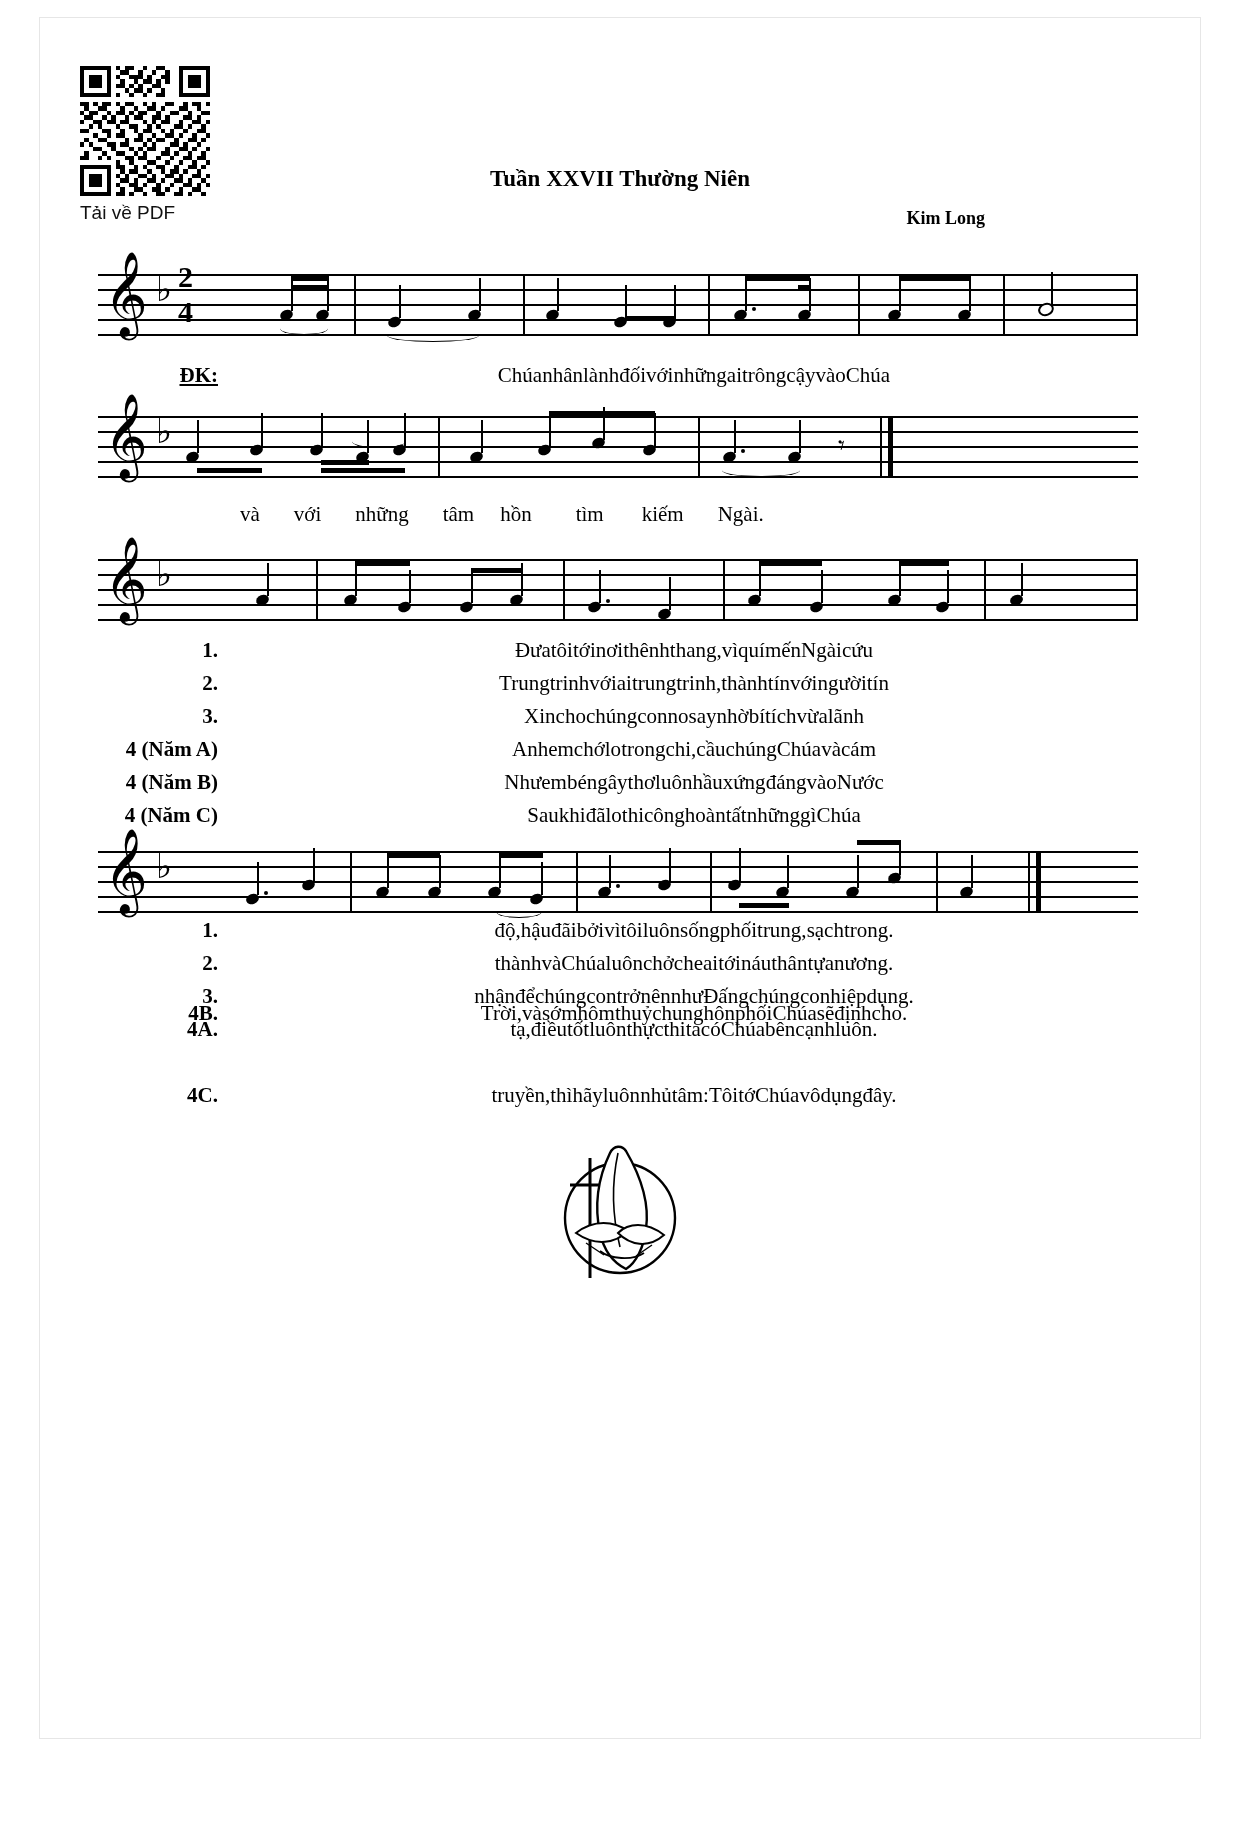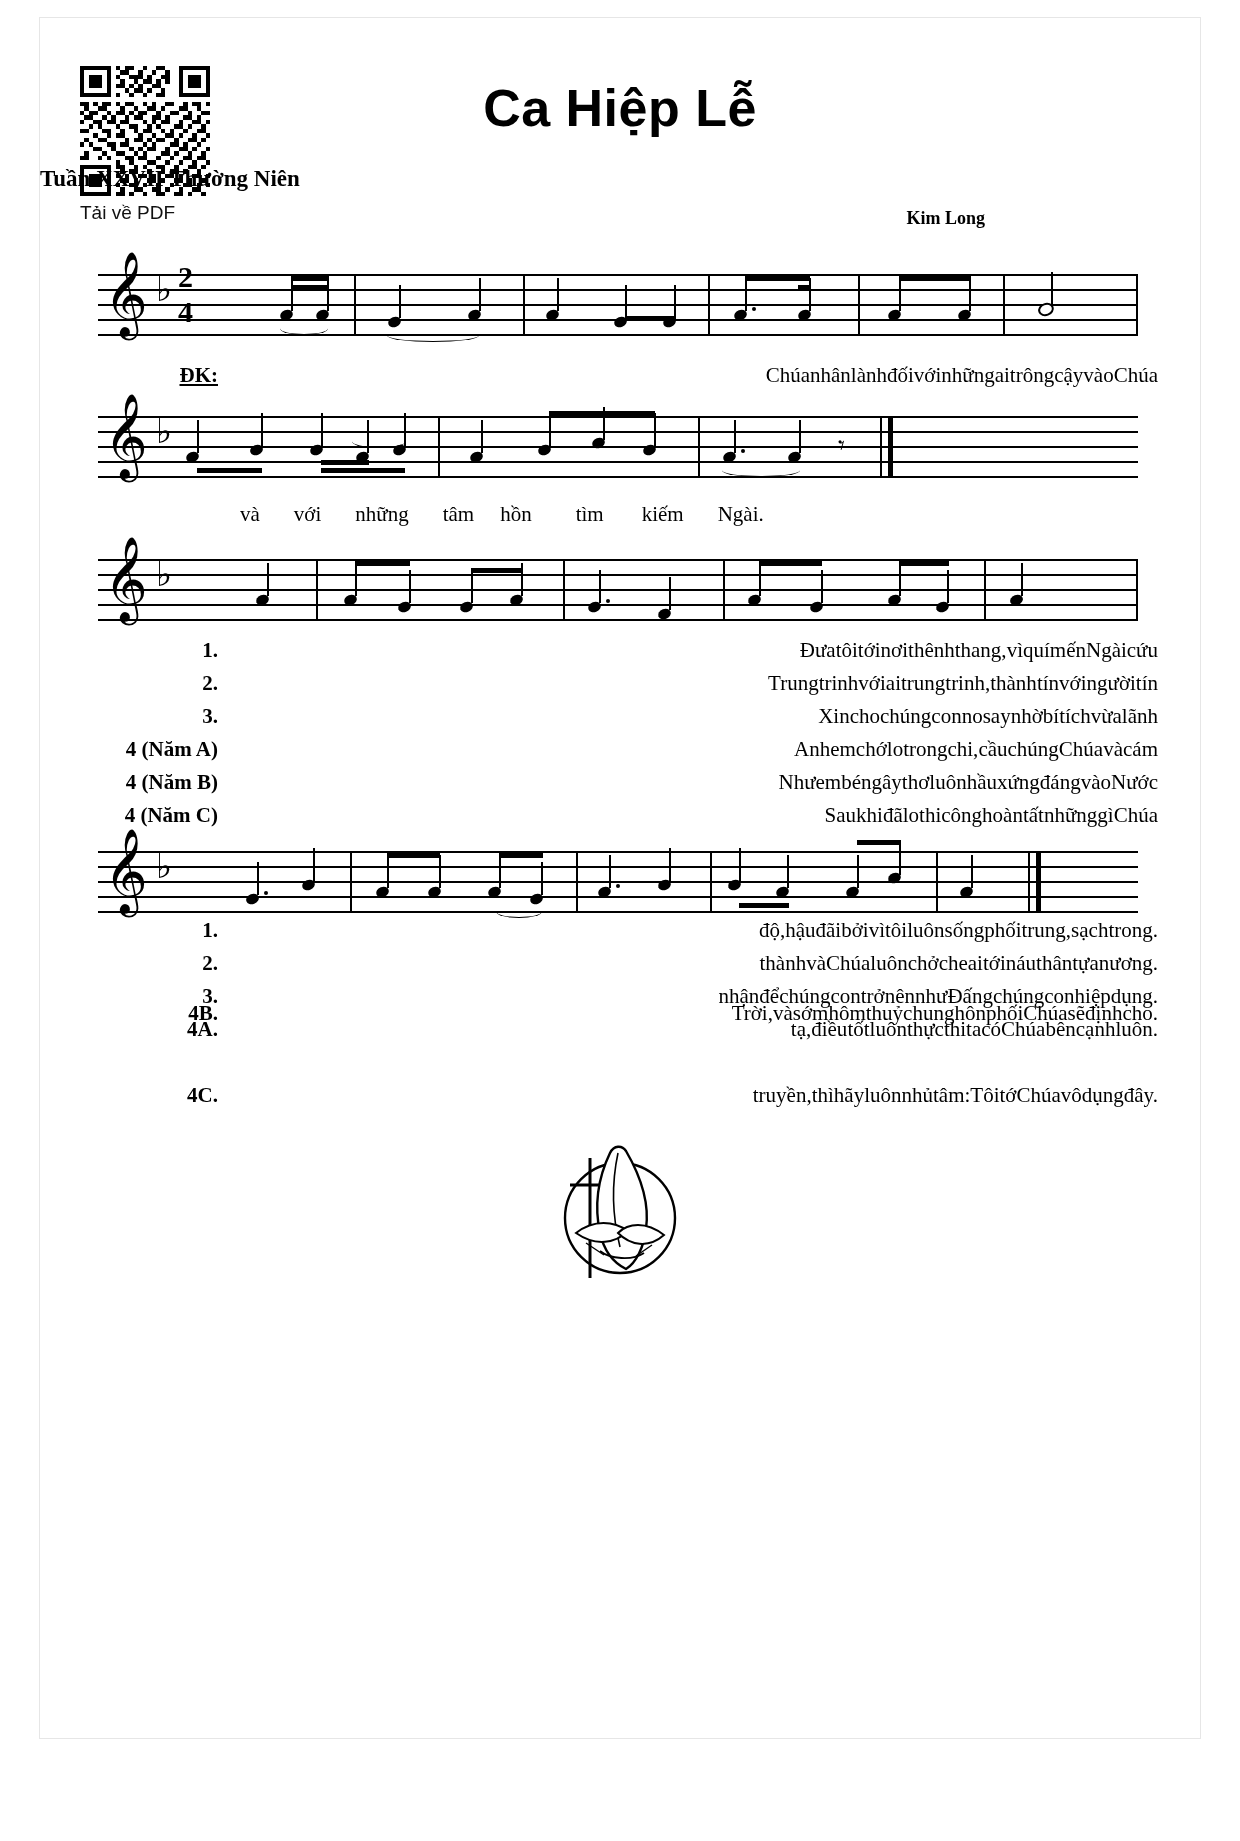--- a/index.html
+++ b/index.html
@@ -62,20 +62,21 @@
     font-family: "Liberation Sans", sans-serif;
     font-weight: bold;
     font-size: 52px;
     letter-spacing: 0.5px;
   }
   .subtitle {
     position: absolute;
     left: 0;
     top: 148px;
     width: 1160px;
+    text-align: center;
     font-family: "Liberation Serif", serif;
     font-weight: bold;
     font-size: 23px;
   }
   .composer {
     position: absolute;
     right: 215px;
     top: 190px;
     font-family: "Liberation Serif", serif;
     font-weight: bold;
@@ -206,21 +207,21 @@
     flex: 0 0 120px;
     text-align: right;
     padding-right: 12px;
     font-weight: bold;
     white-space: nowrap;
   }
   .lyric-label.underline { text-decoration: underline; }
   .lyric-words {
     flex: 1 1 auto;
     display: flex;
-    justify-content: flex-end;
+    justify-content: center;
   }
   .lyric-words.left {
     justify-content: flex-start;
   }
   .lyric-words.left span { margin-right: 26px; }
   .syl { white-space: nowrap; }
 
   
   .emblem {
     position: absolute;
@@ -480,21 +481,20 @@
             <rect x="14" y="28" width="1" height="1"></rect>
             <rect x="17" y="28" width="2" height="1"></rect>
           <rect x="21" y="28" width="2" height="1"></rect>
             <rect x="24" y="28" width="1" height="1"></rect>
             <rect x="27" y="28" width="1" height="1"></rect>
         </g>
       </svg>
       <div class="qr-caption">Tải về PDF</div>
     </div>
 
-    <div class="title">Ca Hiệp Lễ</div>
     <div class="subtitle">Tuần XXVII Thường Niên</div>
     <div class="composer">Kim Long</div>
 
     <div class="system" style="top:248px;">
       <div class="staff">
         <div class="line l1"></div>
         <div class="line l2"></div>
         <div class="line l3"></div>
         <div class="line l4"></div>
         <div class="line l5"></div>

